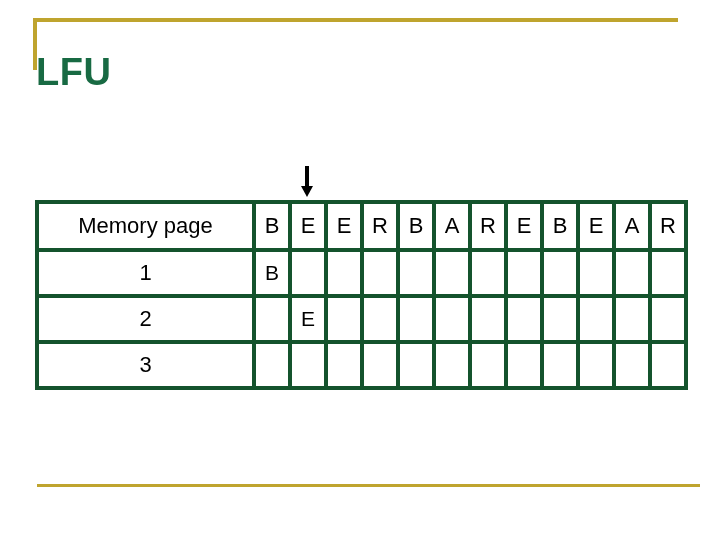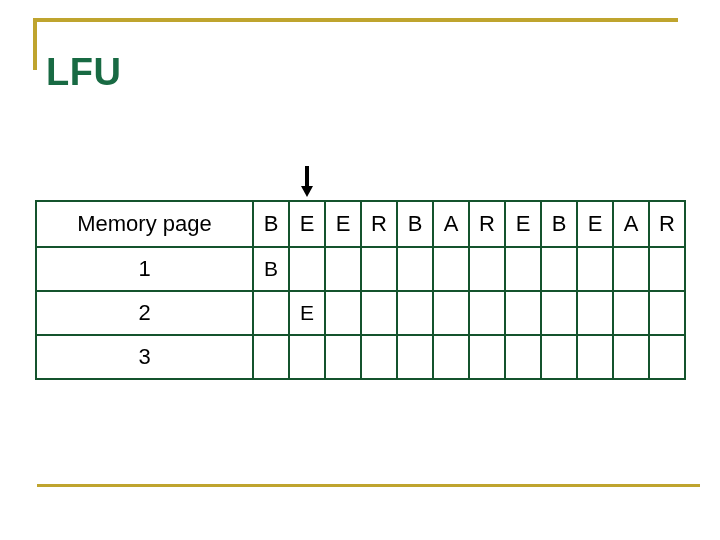--- a/index.html
+++ b/index.html
@@ -39,21 +39,21 @@
     left: 37px;
     top: 484px;
     width: 663px;
     height: 3px;
     background: #bfa42e;
   }
 
   
   .slide-title {
     position: absolute;
-    left: 46px;
+    left: 36px;
     top: 23px;
     font-size: 38px;
     line-height: 48px;
     color: #186a43;
     letter-spacing: 0.5px;
     white-space: nowrap;
   }
 
   
   .arrow-marker {
@@ -84,21 +84,21 @@
 
   
   .mem-table {
     position: absolute;
     left: 35px;
     top: 200px;
     border-collapse: collapse;
     table-layout: fixed;
   }
   .mem-table td {
-    border: 2px solid #14532d;
+    border: 4px solid #14532d;
     text-align: center;
     vertical-align: middle;
     font-size: 21px;
     color: #000000;
     padding: 0;
   }
   .mem-table .col-label {
     width: 217px;
   }
   .mem-table .col-seq {

